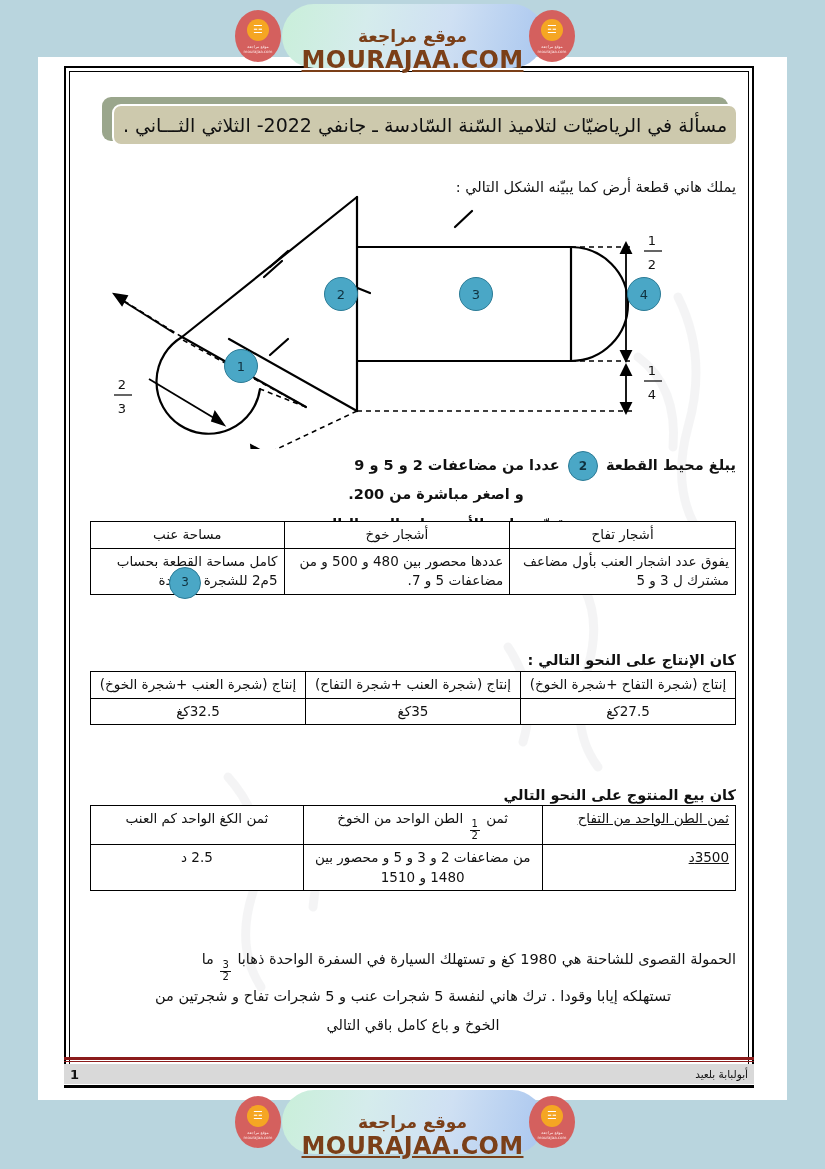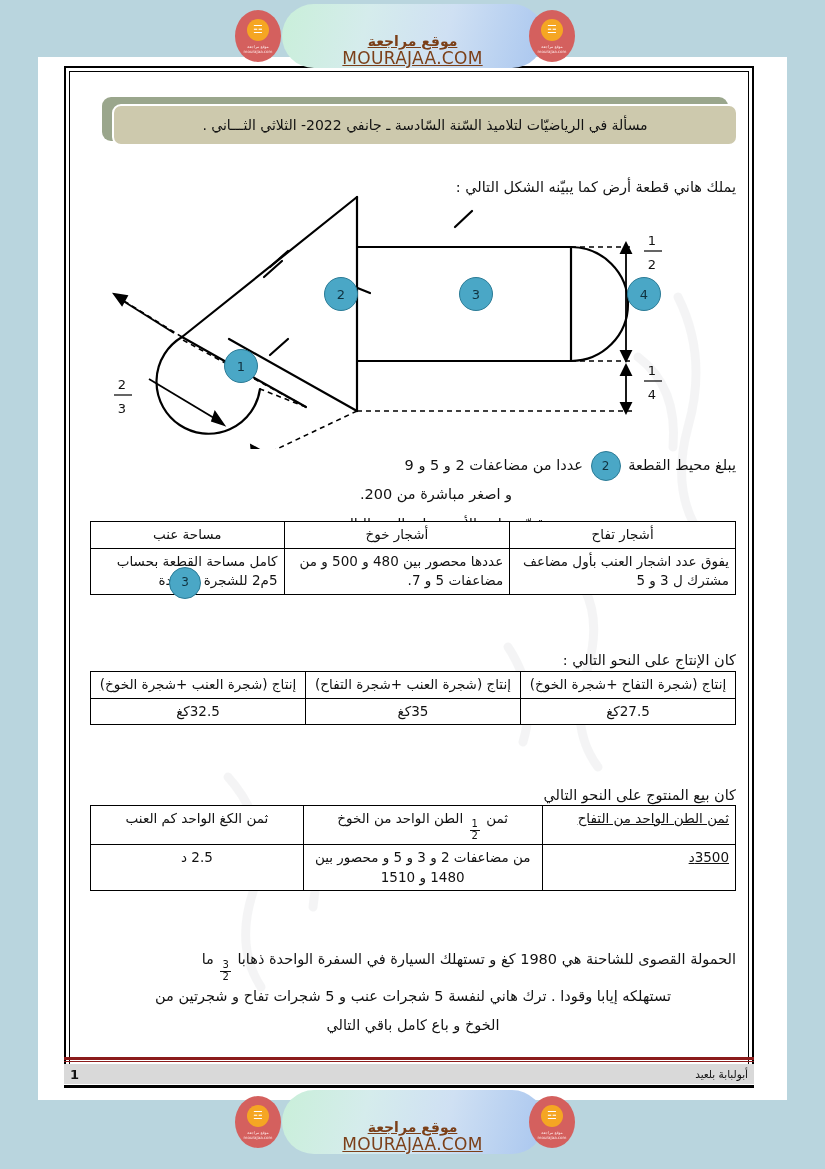--- a/index.html
+++ b/index.html
@@ -47,31 +47,30 @@
     border-radius: 34px;
     background: linear-gradient(105deg,#c9efd9 0%, #d5ecec 32%, #cfe0f3 62%, #a9c6ef 100%);
     display: flex;
     flex-direction: column;
     align-items: center;
     justify-content: center;
     box-sizing: border-box;
     padding-top: 2px;
   }
   .promo-ar {
-    font-size: 14px;
+    font-size: 17px;
     font-weight: bold;
     color: #7b3f18;
-    text-decoration: underline;
     line-height: 1.15;
     direction: rtl;
     margin-top: 28px;
   }
   .promo-en {
-    font-size: 17px;
-    font-weight: normal;
+    font-size: 24px;
+    font-weight: bold;
     color: #7b3f18;
     text-decoration: underline;
     letter-spacing: .3px;
     line-height: 1.15;
     direction: ltr;
   }
   .promo-logo {
     position: absolute;
     width: 46px;
     height: 52px;
@@ -150,21 +149,21 @@
     height: 42px;
     background: #cdc9ad;
     border: 2px solid #ffffff;
     border-radius: 9px;
     box-sizing: border-box;
     display: flex;
     align-items: center;
     justify-content: center;
   }
   .title-text {
-    font-size: 14px;
+    font-size: 19px;
     color: #111;
     direction: rtl;
     font-family: "DejaVu Sans", sans-serif;
     white-space: nowrap;
   }
 
   
   .intro-line {
     position: absolute;
     right: 10px;
@@ -221,20 +220,21 @@
   }
 
   
   .para {
     position: absolute;
     right: 10px;
     direction: rtl;
     font-size: 14.5px;
     color: #111;
     line-height: 1.9;
+    font-weight: bold;
   }
   .para.p-perimeter { top: 374px; width: 600px; text-align: right; }
   .para.p-smaller   { top: 404px; width: 600px; text-align: center; }
   .para.p-divide    { top: 434px; width: 600px; text-align: center; }
 
   .para.p-prod-label  { top: 570px; right: 10px; }
   .para.p-sale-label  { top: 705px; right: 10px; }
 
   
   table.doc {

